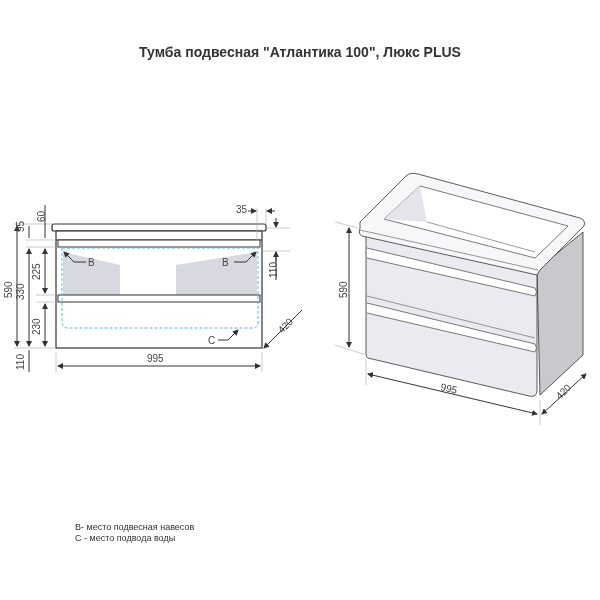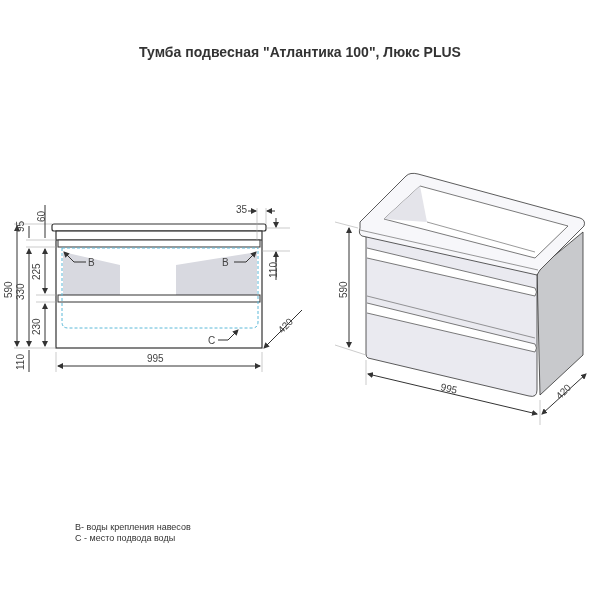--- a/index.html
+++ b/index.html
@@ -127,15 +127,15 @@
     <line x1="540" y1="400" x2="540" y2="425" stroke="#aaa" stroke-width="0.6"></line>
     <line x1="368" y1="374" x2="537" y2="414" stroke="#333" marker-start="url(#arrs)" marker-end="url(#arr)"></line>
     <text class="dim" transform="translate(440,390) rotate(13)">995</text>
 
     <line x1="542" y1="414" x2="586" y2="374" stroke="#333" marker-start="url(#arrs)" marker-end="url(#arr)"></line>
     <text class="dim" transform="translate(560,400) rotate(-45)">420</text>
   </g>
 </svg>
 
 <div class="legend">
-  <div>B- воды крепления навесов</div>
+  <div>B- место подвесная навесов</div>
   <div>C - место подвода воды</div>
 </div>
 
 </body></html>

